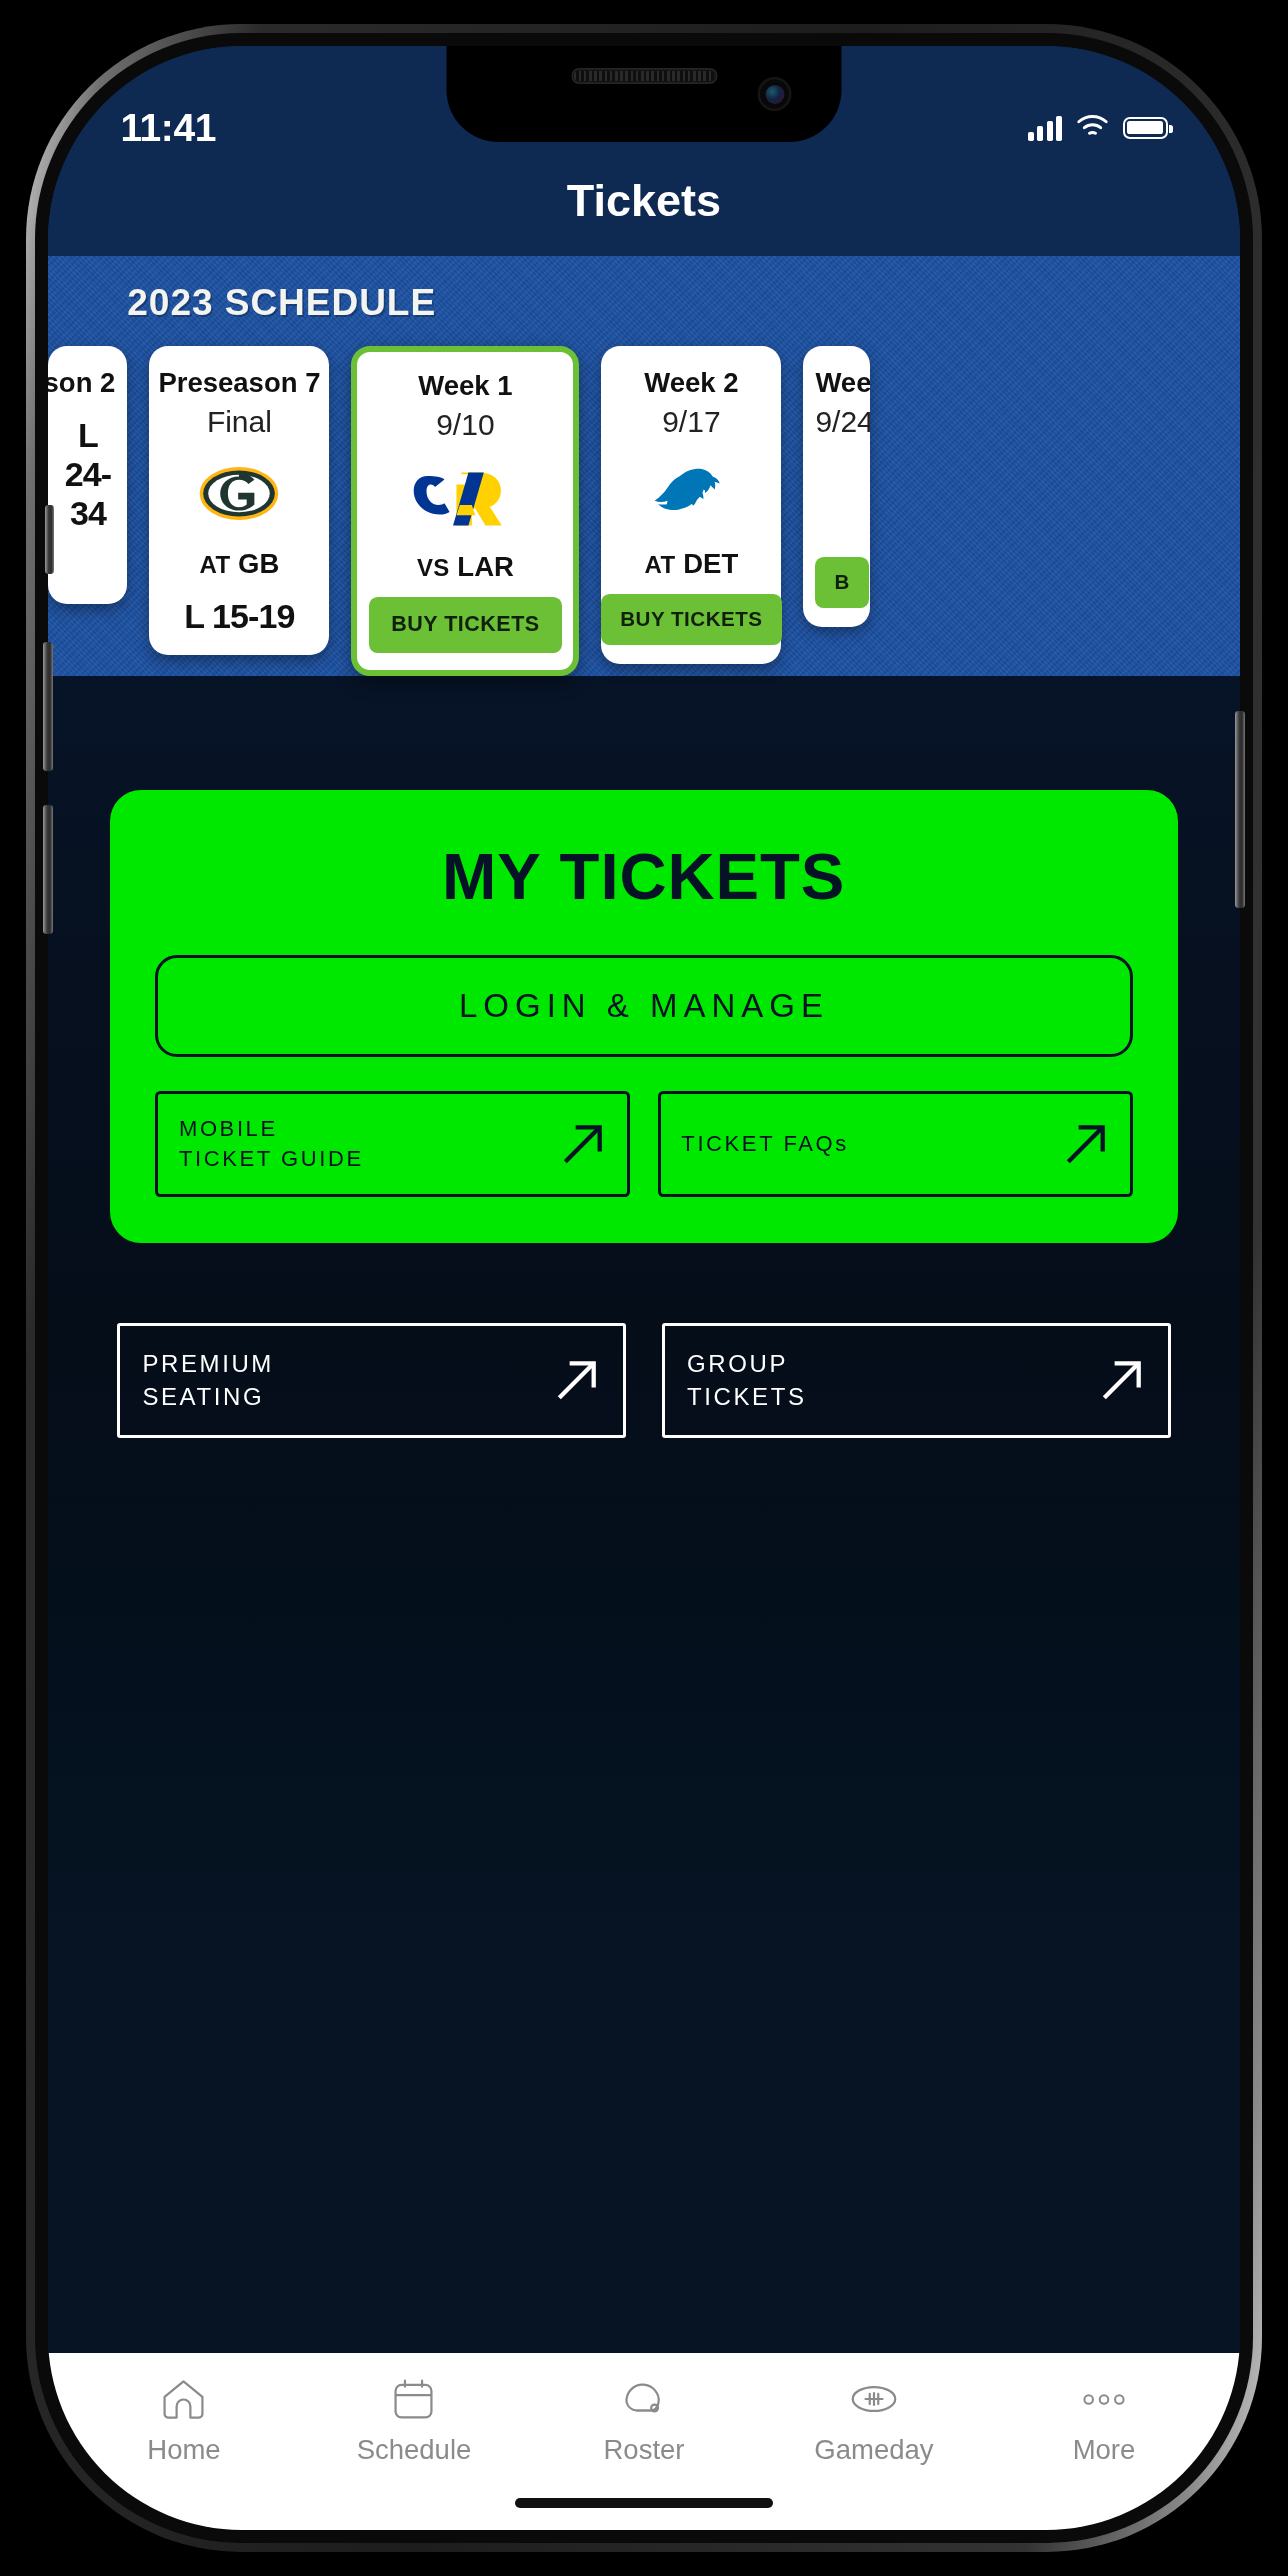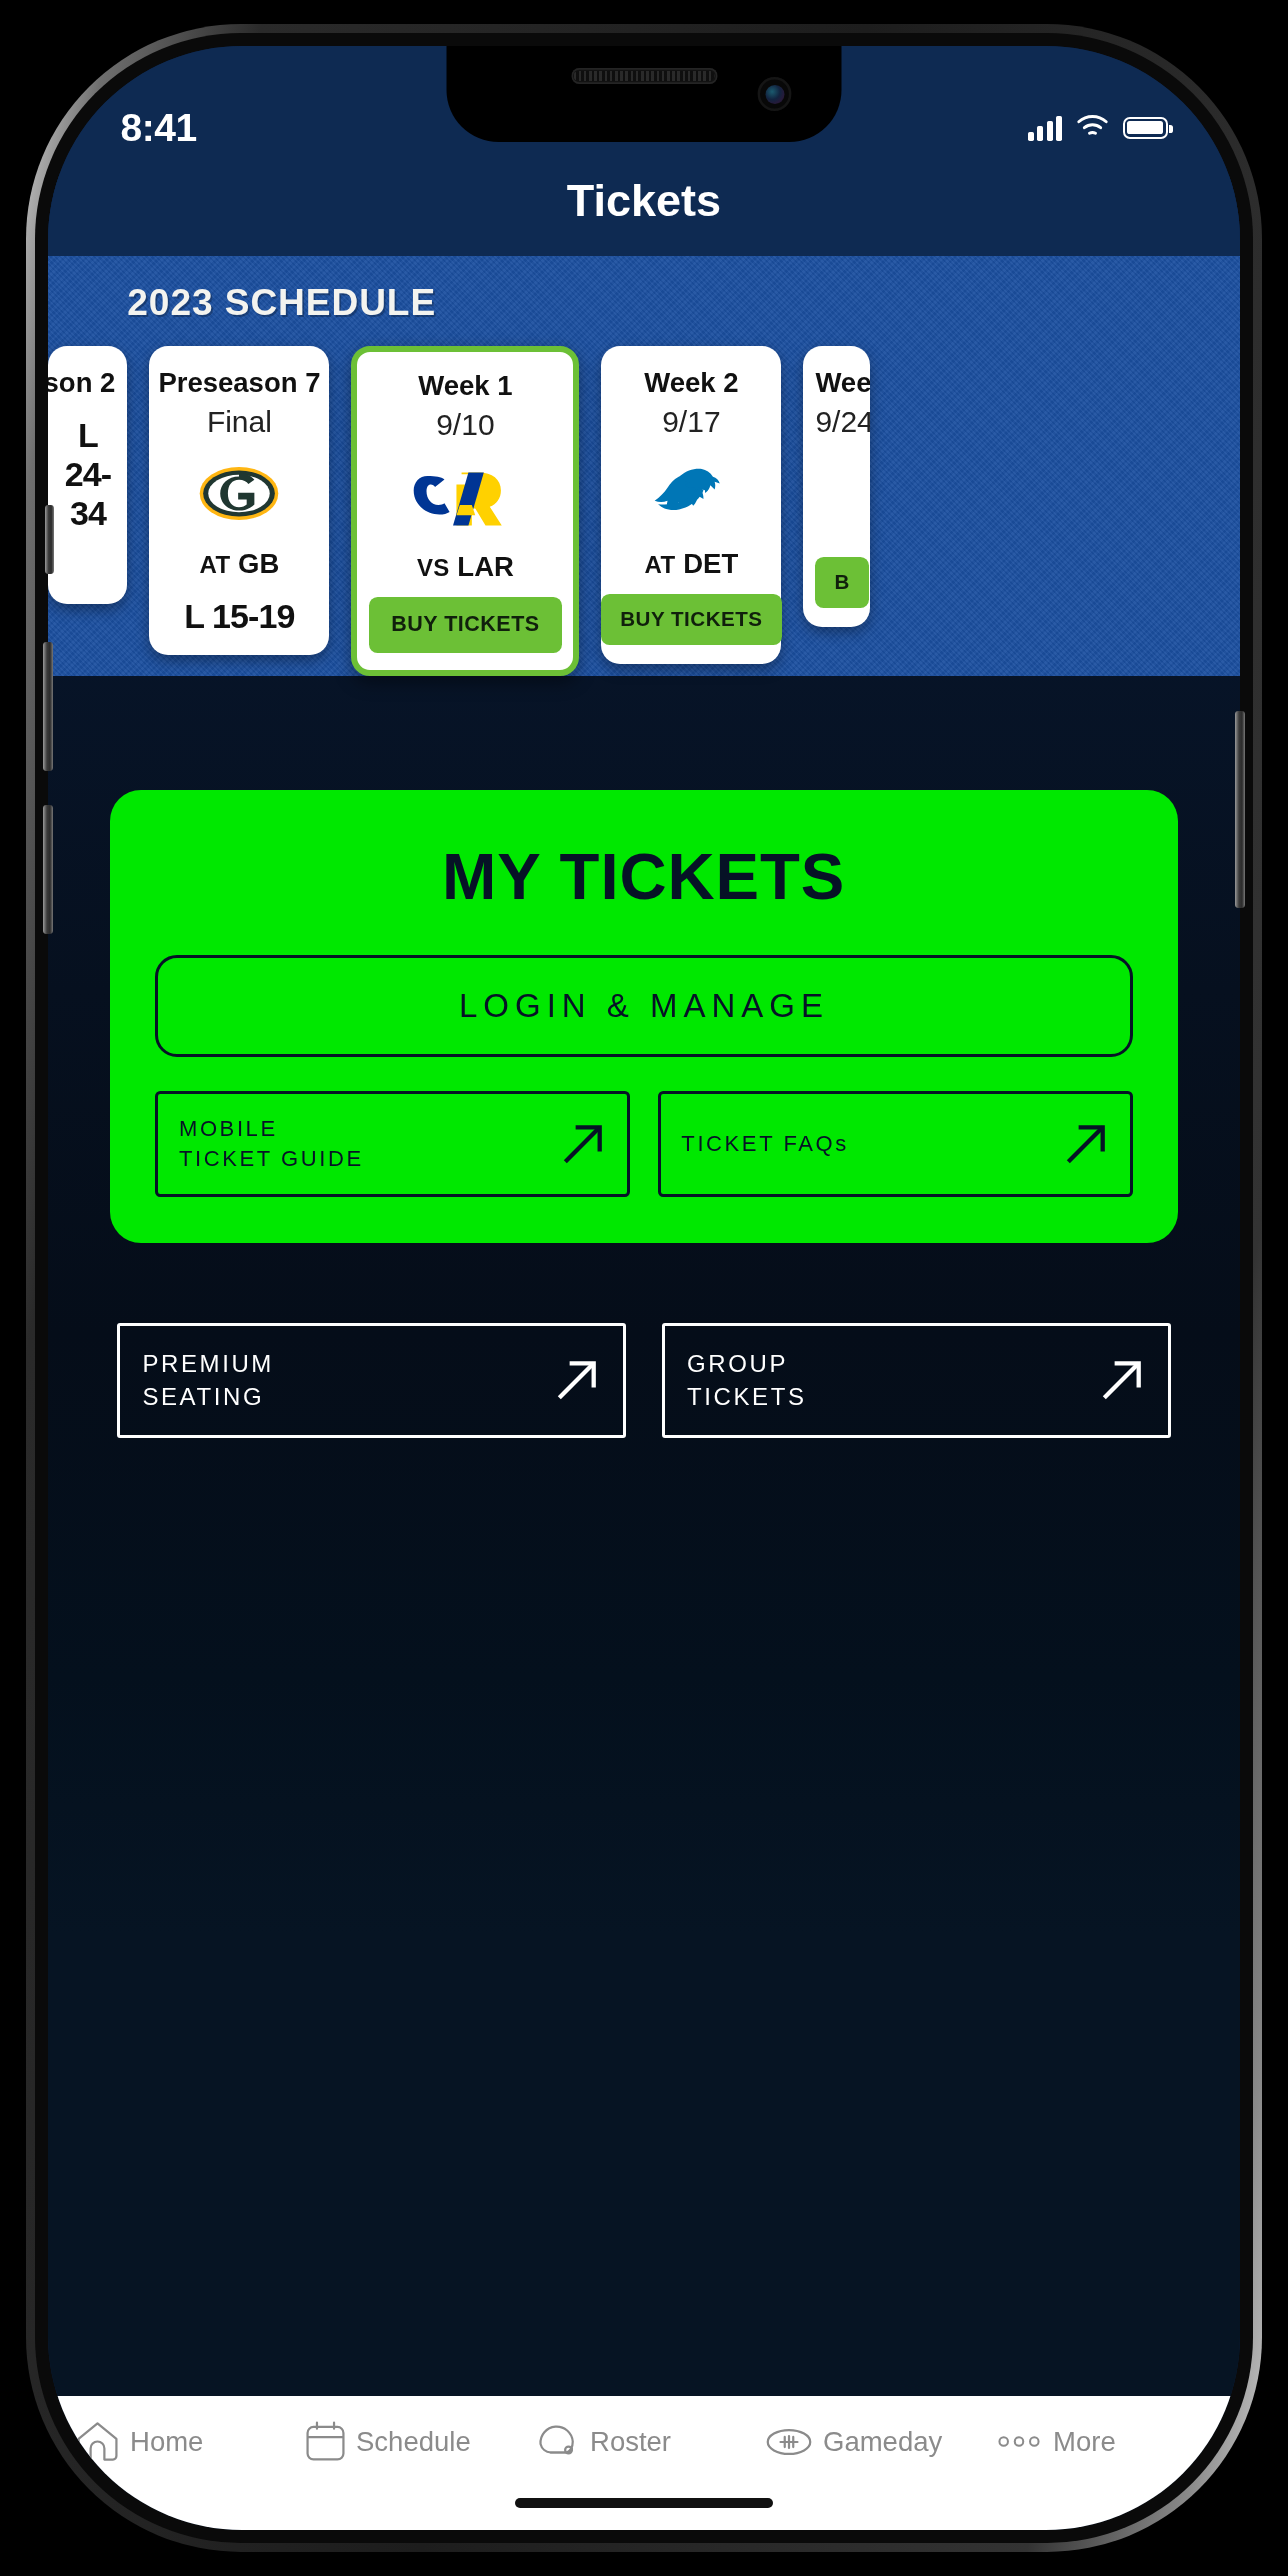--- a/index.html
+++ b/index.html
@@ -220,21 +220,21 @@
   }
   .bl .lbl{ font-size:24px; font-weight:500; letter-spacing:2.6px; line-height:1.35; }
 
   
   .tabbar{
     margin-top:auto;
     background:#fff;
     display:flex; align-items:flex-start; justify-content:space-around;
     padding:22px 20.6px 64px;
   }
-  .tab{ display:flex; flex-direction:row; align-items:center; gap:10.3px; cursor:pointer; width:19%; }
+  .tab{ display:flex; flex-direction:column; align-items:center; gap:10.3px; cursor:pointer; width:19%; }
   .tab .ico{ height:48px; display:flex; align-items:center; justify-content:center; }
   .tab .tlabel{ font-size:27.5px; color:#8b8b8b; font-weight:400; }
 
   .home-ind{
     position:absolute; bottom:22px; left:50%; transform:translateX(-50%);
     width:258px; height:9.4px; border-radius:5.2px; background:#111;
   }
 </style>
 </head>
 <body>
@@ -438,21 +438,21 @@
            </span>
            <span class="tlabel">More</span>
          </div>
 
        </div>
 
        <div class="home-ind"></div>
      </div>
 
      <div class="statusbar">
-       <div class="clock">8:41</div>
+       <div class="clock">11:41</div>
        <div class="status-icons">
          <span class="bars">
                 <i></i>
                 <i></i>
                 <i></i>
                 <i></i>
               </span>
          <span>
            <svg width="33" height="24" viewBox="0 0 38 28" fill="none" stroke="#fff" stroke-width="3.4" stroke-linecap="round">
              <path d="M3 9 a24 24 0 0 1 32 0"></path>

